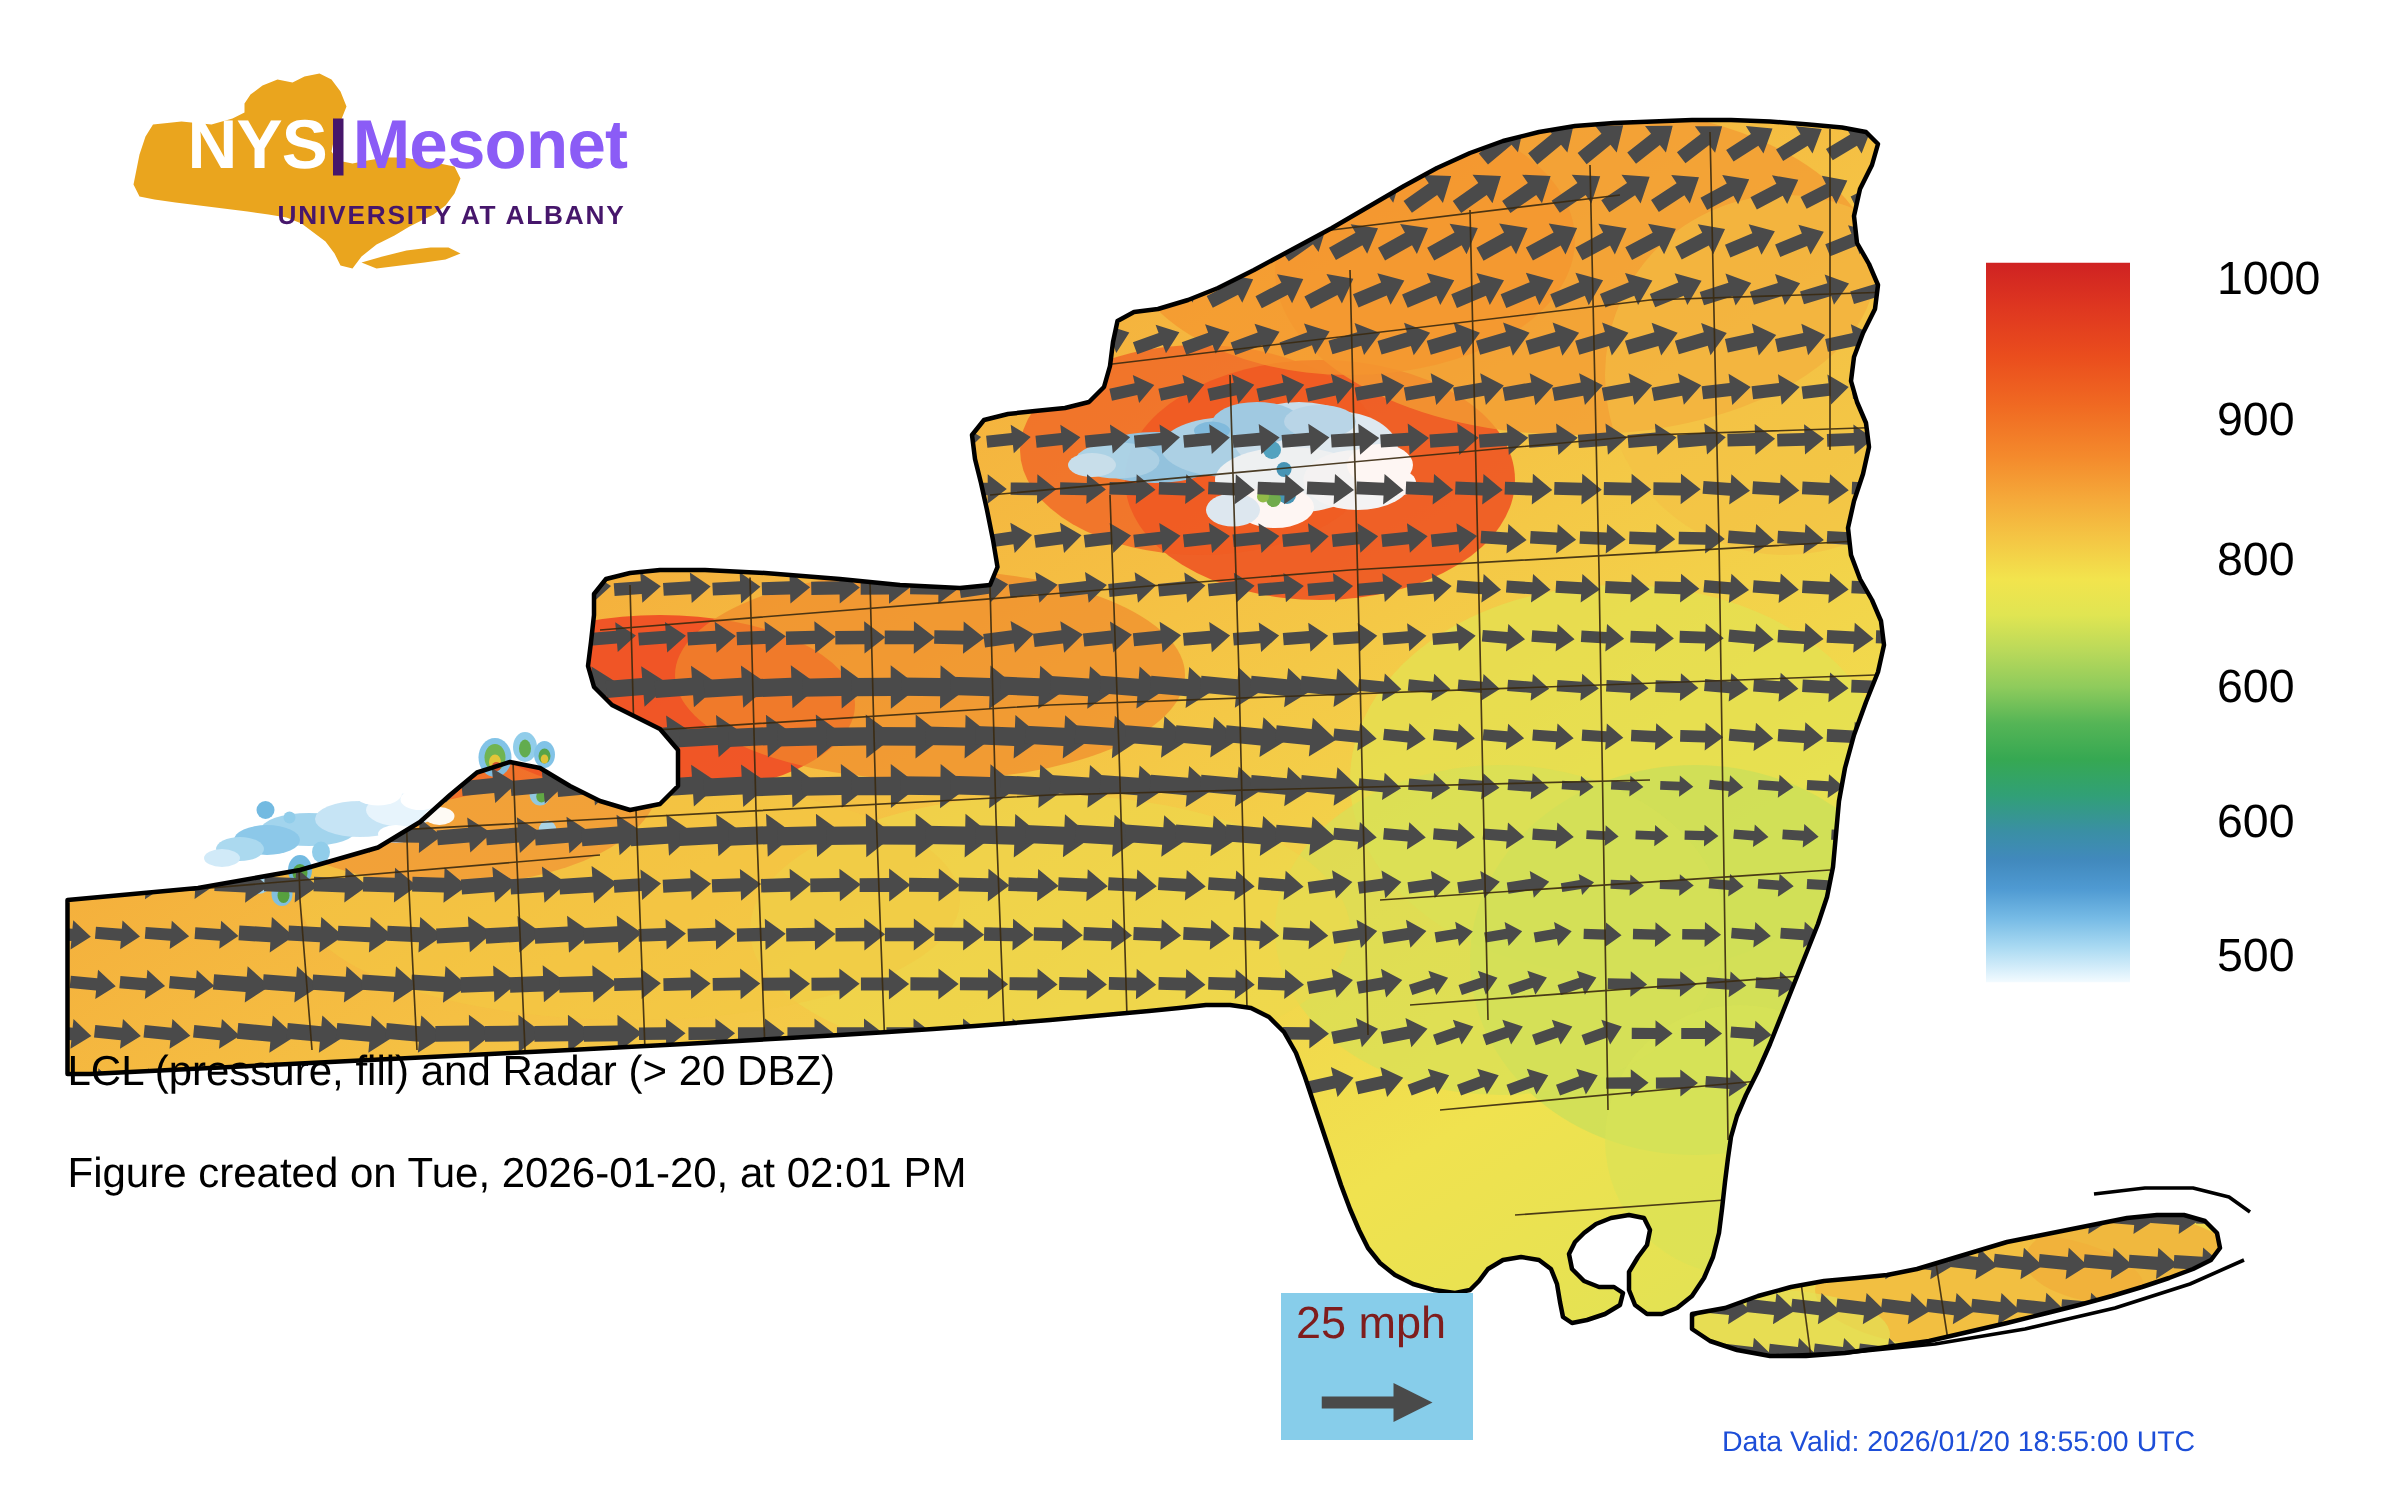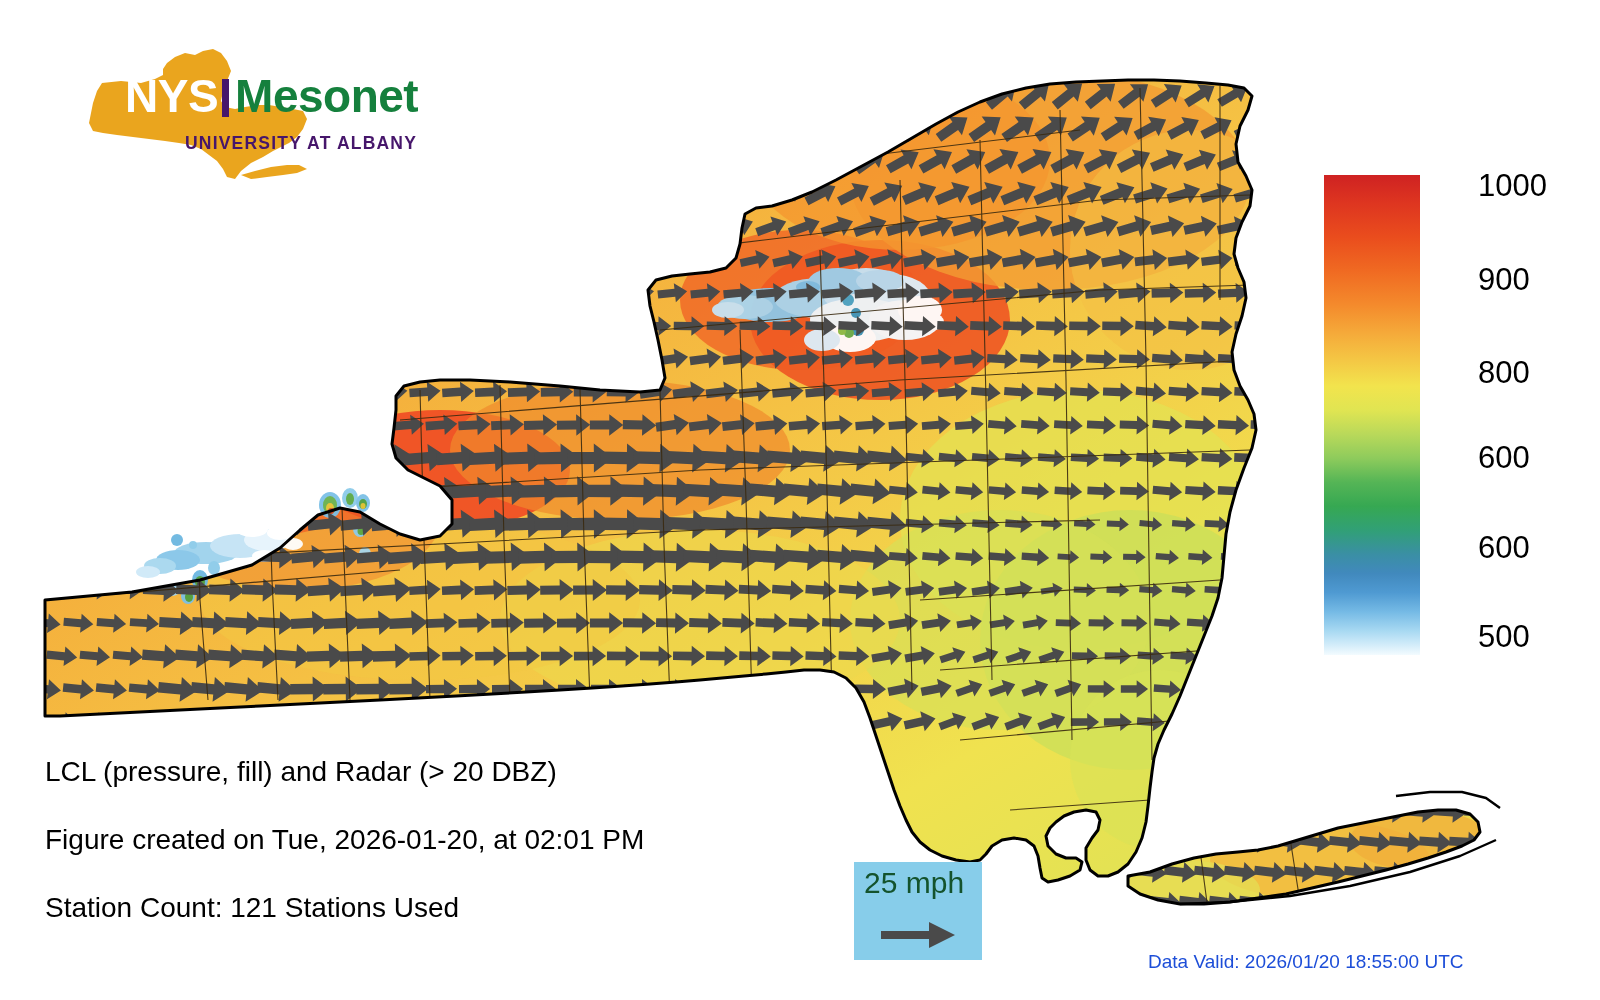--- a/index.html
+++ b/index.html
@@ -40,21 +40,21 @@
   }
   .logo-nys { color: #ffffff; }
   .logo-bar {
     display: inline-block;
     width: 7px;
     height: 38px;
     background: #46166b;
     vertical-align: -5px;
     margin: 0 6px 0 4px;
   }
-  .logo-meso { color: #15803d; }
+  .logo-meso { color: #8b5cf6; }
   .logo-line2 {
     color: #46166b;
     font-size: 17.5px;
     font-weight: bold;
     letter-spacing: 1.2px;
     margin-top: 14px;
     margin-left: 60px;
     white-space: nowrap;
   }
 
@@ -89,21 +89,21 @@
     line-height: 1;
     color: #000;
     white-space: nowrap;
     margin-left: 40px;
   }
 
   
   #annotations {
     position: absolute;
     left: 45px;
-    top: 758px;
+    top: 700px;
     width: 760px;
   }
   .ann-line {
     font-size: 28px;
     line-height: 1;
     margin-bottom: 40px;
     white-space: nowrap;
   }
 
   
@@ -114,21 +114,21 @@
     width: 128px;
     height: 98px;
     background: #87cdea;
   }
   #wind-key-label {
     position: absolute;
     left: 10px;
     top: 6px;
     font-size: 30px;
     line-height: 1;
-    color: #14532d;
+    color: #7f1d1d;
   }
   #wind-key-arrow {
     position: absolute;
     left: 27px;
     top: 58px;
   }
 
   
   #data-valid {
     position: absolute;
@@ -1259,21 +1259,20 @@
 <div class="cb-label" style="top:170px">1000</div>
 <div class="cb-label" style="top:264px">900</div>
 <div class="cb-label" style="top:357px">800</div>
 <div class="cb-label" style="top:442px">600</div>
 <div class="cb-label" style="top:532px">600</div>
 <div class="cb-label" style="top:621px">500</div>
 
 <div id="annotations">
   <div class="ann-line">LCL (pressure, fill) and Radar (&gt; 20 DBZ)</div>
   <div class="ann-line">Figure created on Tue, 2026-01-20, at 02:01 PM</div>
-  <div class="ann-line">Station Count: 121 Stations Used</div>
 </div>
 
 <div id="wind-key">
   <div id="wind-key-label">25 mph</div>
   <svg id="wind-key-arrow" width="76" height="30" viewBox="0 0 76 30">
     <path d="M 0,11 L 48,11 L 48,2 L 74,15 L 48,28 L 48,19 L 0,19 Z" fill="#4a4a4a"></path>
   </svg>
 </div>
 
 <div id="data-valid">Data Valid: 2026/01/20 18:55:00 UTC</div>

